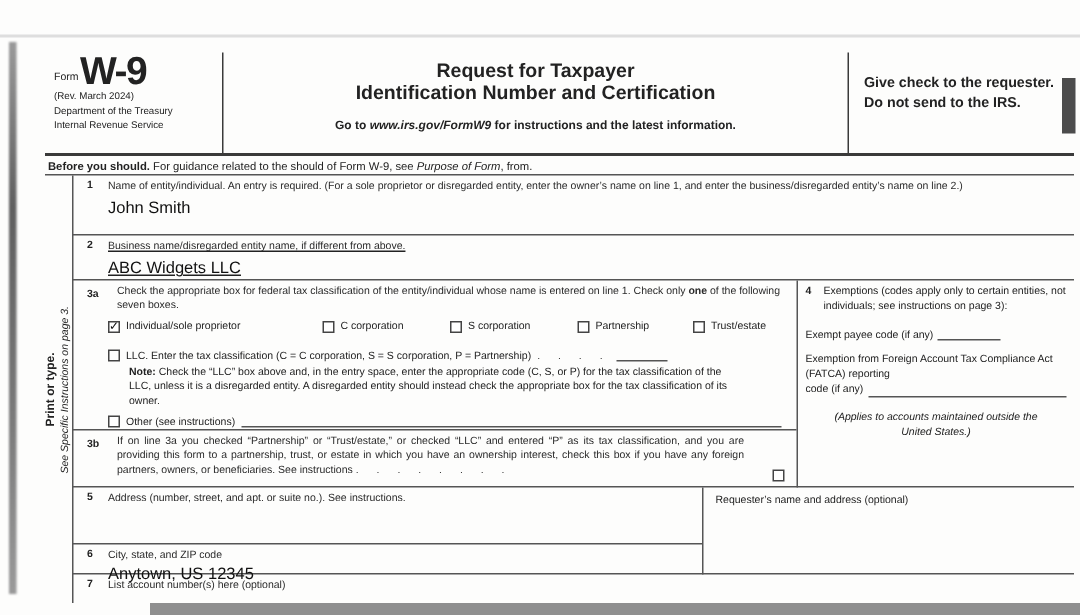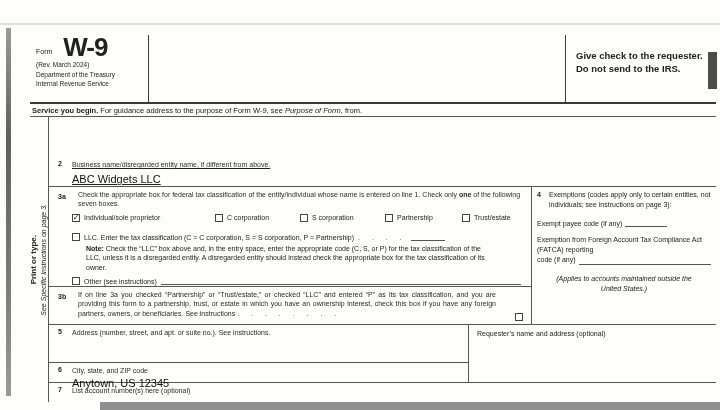--- a/index.html
+++ b/index.html
@@ -13,21 +13,21 @@
   .art-leftbar { position:absolute; left:6px; top:28px; width:5px; height:368px;
     background:linear-gradient(#9a9a9a,#5f5f5f 30%,#7c7c7c 70%,#9a9a9a); filter:blur(0.6px); }
   .art-rightmark { position:absolute; left:708px; top:52px; width:9px; height:37px; background:#4c4c4c; filter:blur(0.5px); }
   .art-band { position:absolute; left:100px; top:402px; width:620px; height:8px; background:#8f8f8f; filter:blur(0.4px); }
 
   .form { position:absolute; left:30px; top:30px; width:686px; height:372px; }
 
   
   .hdr { position:absolute; left:0; top:0; width:686px; height:74px; border-bottom:2px solid #3a3a3a; }
   .hdr-left { position:absolute; left:6px; top:6px; width:112px; }
-  .hdr-form-row { display:flex; align-items:flex-end; gap:11px; }
+  .hdr-form-row { display:flex; align-items:flex-end; gap:1px; }
   .hdr-form-word { font-size:7px; padding-bottom:3px; }
   .hdr-form-num { font-size:26px; font-weight:bold; letter-spacing:-1px; line-height:0.85; }
   .hdr-rev { font-size:6.5px; margin-top:3px; }
   .hdr-dept { font-size:6.5px; margin-top:3px; line-height:1.3; }
   .hdr-div1 { position:absolute; left:118px; top:5px; height:69px; border-left:1px solid #3a3a3a; }
   .hdr-div2 { position:absolute; left:535px; top:5px; height:69px; border-left:1px solid #3a3a3a; }
   .hdr-center { position:absolute; left:119px; top:10px; width:416px; text-align:center; }
   .hdr-title { font-size:13px; font-weight:bold; line-height:1.15; }
   .hdr-sub { font-size:8px; font-weight:bold; margin-top:9px; }
   .hdr-sub i { font-style:italic; }
@@ -108,32 +108,44 @@
           <span class="hdr-form-word">Form</span>
           <span class="hdr-form-num">W-9</span>
         </div>
         <div class="hdr-rev">(Rev. March 2024)</div>
         <div class="hdr-dept">
           <div>Department of the Treasury</div>
           <div>Internal Revenue Service</div>
         </div>
       </div>
       <div class="hdr-div1"></div>
+      <div class="hdr-center">
+        <div class="hdr-title">
+          <div>Request for Taxpayer</div>
+          <div>Identification Number and Certification</div>
+        </div>
+        <div class="hdr-sub"><span>Go to </span><i>www.irs.gov/FormW9</i><span> for instructions and the latest information.</span></div>
+      </div>
       <div class="hdr-div2"></div>
       <div class="hdr-right">Give check to the requester. Do not send to the IRS.</div>
     </div>
 
-    <div class="begin"><b>Service you begin.</b><span> For guidance address to the purpose of Form W-9, see </span><i>Purpose of Form</i><span>, from.</span></div>
+    <div class="begin"><b>Before you should.</b><span> For guidance related to the should of Form W-9, see </span><i>Purpose of Form</i><span>, from.</span></div>
 
     <div class="margin-strip">
       <span class="vtext main">Print or type.</span>
       <span class="vtext sub">See Specific Instructions on page 3.</span>
     </div>
     <div class="fields-leftborder"></div>
 
+    <div class="row row1">
+      <span class="num">1</span>
+      <div class="flabel">Name of entity/individual. An entry is required. (For a sole proprietor or disregarded entity, enter the owner’s name on line 1, and enter the business/disregarded entity’s name on line 2.)</div>
+      <div class="fvalue">John Smith</div>
+    </div>
 
     <div class="row row2">
       <span class="num">2</span>
       <div class="flabel">Business name/disregarded entity name, if different from above.</div>
       <div class="fvalue">ABC Widgets LLC</div>
     </div>
 
     <div class="row row3-left">
       <div class="blk3a">
         <span class="num">3a</span>

